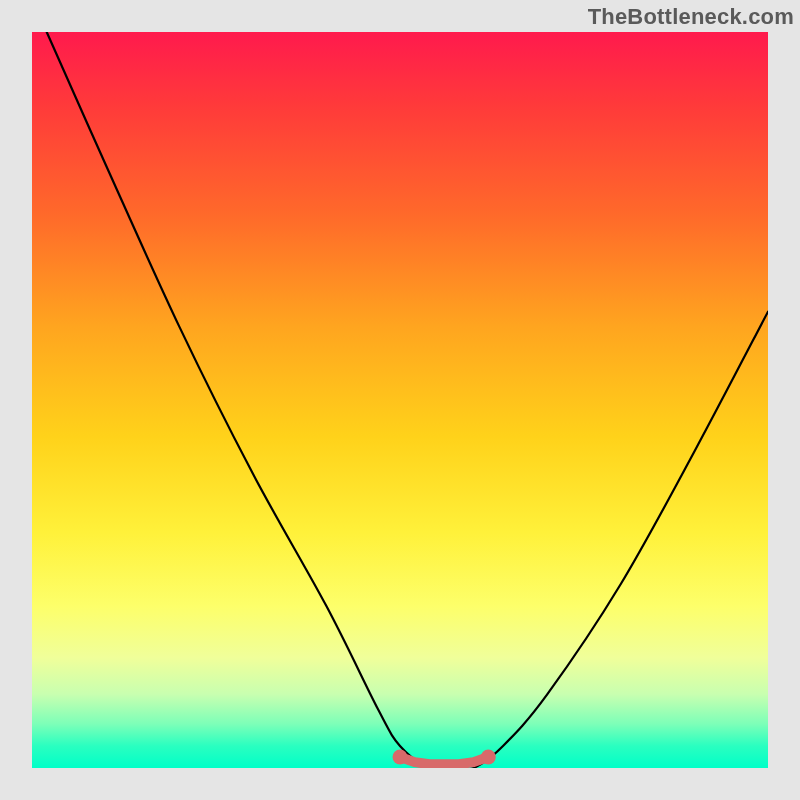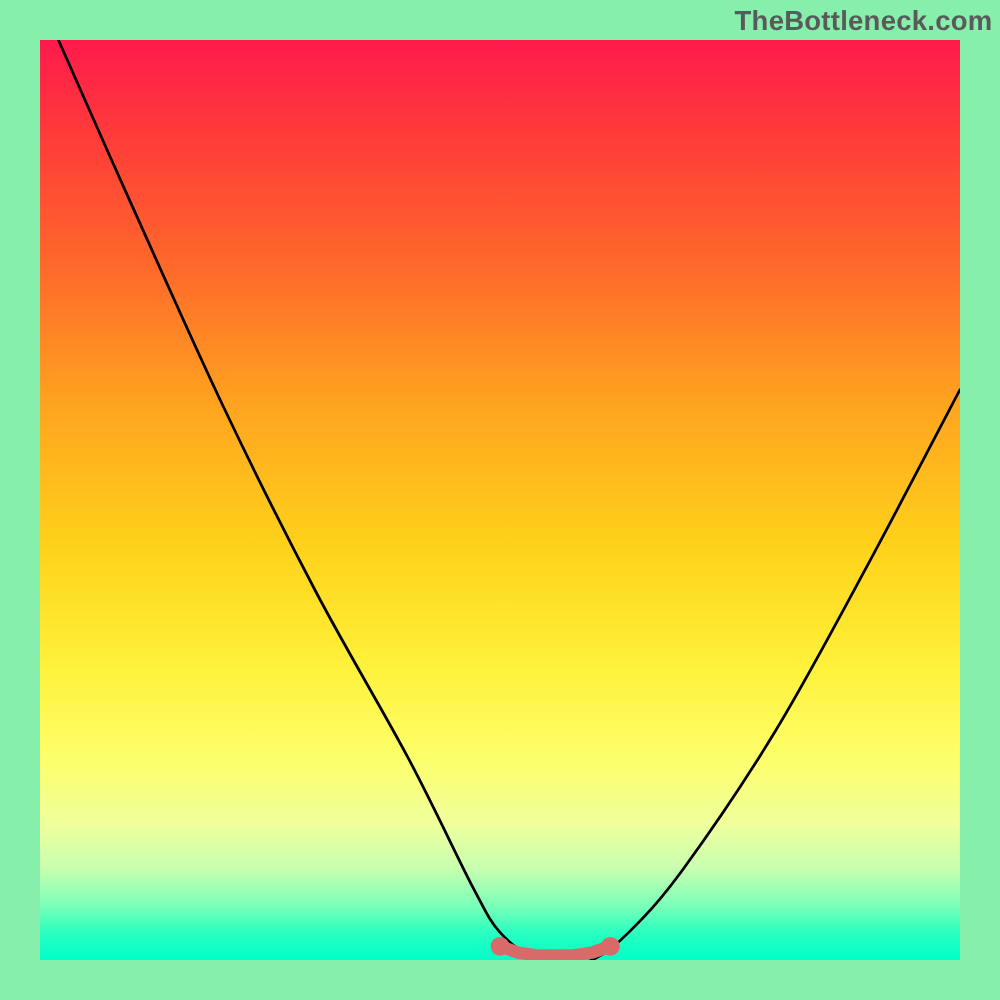--- a/index.html
+++ b/index.html
@@ -9,21 +9,21 @@
     height: 800px;
     background: #000;
     overflow: hidden;
   }
   .frame {
     position: absolute;
     left: 0;
     top: 0;
     width: 800px;
     height: 800px;
-    background: #86efac;
+    background: #e5e5e5;
   }
   .plot {
     position: absolute;
     left: 32px;
     top: 32px;
     width: 736px;
     height: 736px;
     background: linear-gradient(to bottom,
       #ff1a4d 0%,
       #ff3a3a 10%,

